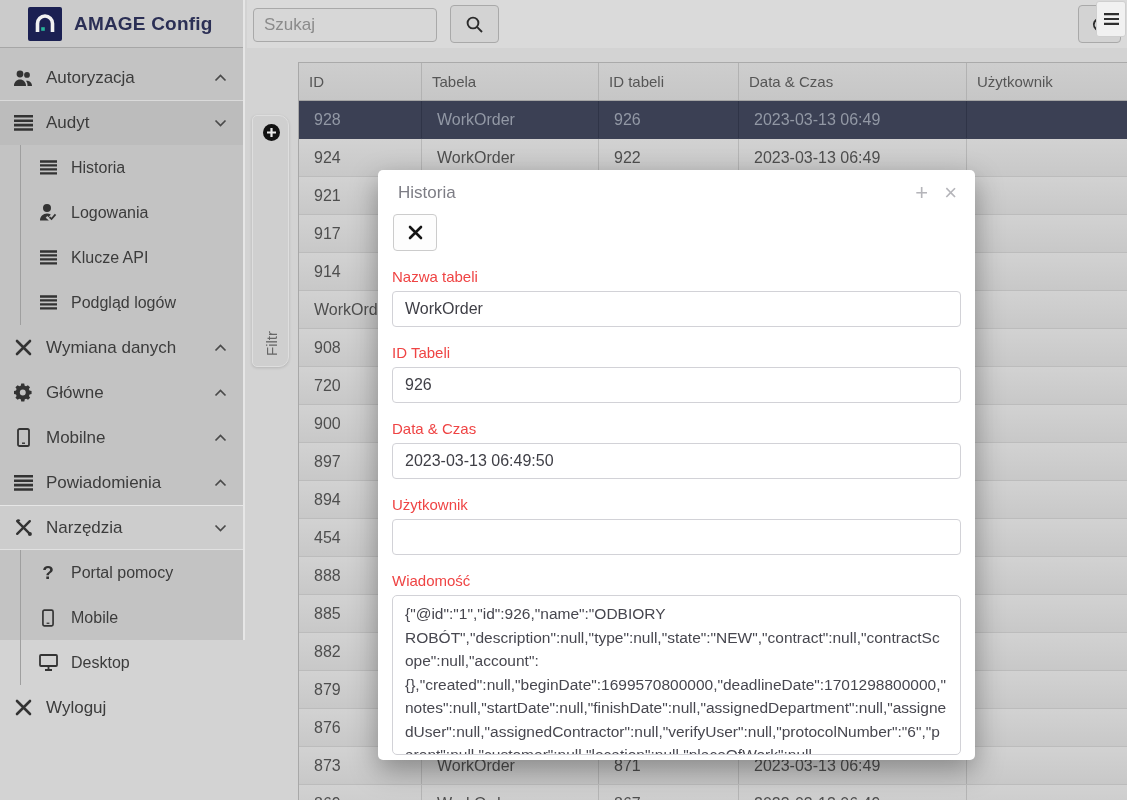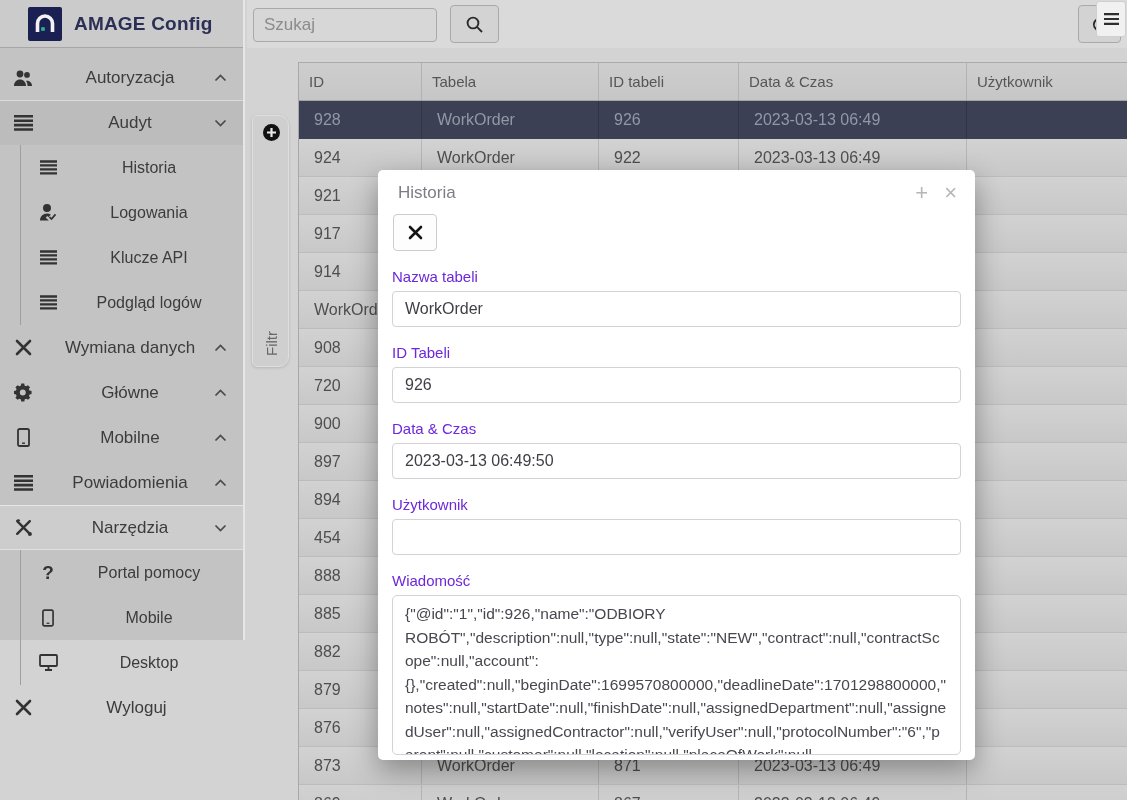--- a/index.html
+++ b/index.html
@@ -6,21 +6,21 @@
   html,body { width:1127px; height:800px; overflow:hidden; }
   body { font-family:"Liberation Sans", sans-serif; }
   #app { position:relative; width:1127px; height:800px; background:#d3d3d3; overflow:hidden; }
 
   
   .sidebar { position:absolute; left:0; top:0; width:245px; height:640px; background:#c3c3c3; border-right:2px solid #e6e6e6; z-index:2; }
   .logo-bar { height:48px; display:flex; align-items:center; padding-left:28px; background:#cbcbcb; border-bottom:1px solid #a6a6a6; }
   .logo-box { width:34px; height:34px; margin-right:12px; flex:0 0 auto; }
   .app-title { font-size:19px; font-weight:bold; color:#2b2f55; letter-spacing:.2px; }
   .nav { padding-top:7px; }
-  .nav-item { height:45px; display:flex; align-items:center; padding:0 16px 0 12px; color:#3c3c3c; font-size:17px; cursor:pointer;text-align:center; }
+  .nav-item { height:45px; display:flex; align-items:center; padding:0 16px 0 12px; color:#3c3c3c; font-size:17px; cursor:pointer; }
   .nav-item .ic { width:22px; height:22px; margin-right:12px; flex:0 0 auto; display:flex; align-items:center; justify-content:center; }
   .nav-item .lbl { flex:1; white-space:nowrap; overflow:hidden; }
   .nav-item.active-dark { background:#bcbcbc; box-shadow:inset 0 1px 0 rgba(255,255,255,.45); }
   .nav-item.active-light { background:#cdcdcd; box-shadow:inset 0 1px 0 rgba(255,255,255,.5), inset 0 -1px 0 rgba(255,255,255,.4); }
   .subgroup { margin-left:20px; border-left:1px solid #9f9f9f; }
   .subgroup .nav-item { padding-left:16px; font-size:16px; }
   .chev { flex:0 0 auto; }
 
   
   .main { position:absolute; left:247px; top:0; right:0; height:800px; }
@@ -52,21 +52,21 @@
   
   .modal { position:absolute; left:378px; top:170px; width:597px; height:590px; background:#ffffff; border-radius:5px; box-shadow:0 10px 28px rgba(0,0,0,.35); z-index:10; }
   .modal-head { display:flex; align-items:center; padding:12px 18px 0 20px; }
   .modal-title { flex:1; font-size:17px; color:#7d7d85; }
   .win-ic { color:#b5b5ba; cursor:pointer; line-height:1; }
   .win-plus { font-size:22px; margin-right:16px; }
   .win-close { font-size:22px; }
   .modal-toolbar { padding:10px 15px 0 15px; }
   .tool-close-btn { width:44px; height:37px; background:#fdfdfd; border:1px solid #cccccc; border-radius:4px; display:flex; align-items:center; justify-content:center; cursor:pointer; }
   .form { padding:0 14px; }
-  .f-label { display:block; font-size:15px; color:#6d28d9; margin:17px 0 6px 0; }
+  .f-label { display:block; font-size:15px; color:#ef4444; margin:17px 0 6px 0; }
   .f-input { width:100%; height:36px; border:1px solid #d2d2d7; border-radius:4px; font-size:16px; color:#3f3f46; padding:0 12px; outline:none; background:#fff; font-family:"Liberation Sans",sans-serif; }
   .f-textarea { width:100%; height:160px; border:1px solid #d2d2d7; border-radius:5px; font-size:15.5px; line-height:23.5px; color:#47474f; padding:6px 12px; outline:none; resize:none; overflow:hidden; background:#fff; font-family:"Liberation Sans",sans-serif; white-space:pre-wrap; overflow-wrap:break-word; word-break:break-word; }
 </style>
 </head>
 <body>
 
 <div id="app">
 
   <div class="sidebar">
     <div class="logo-bar">

